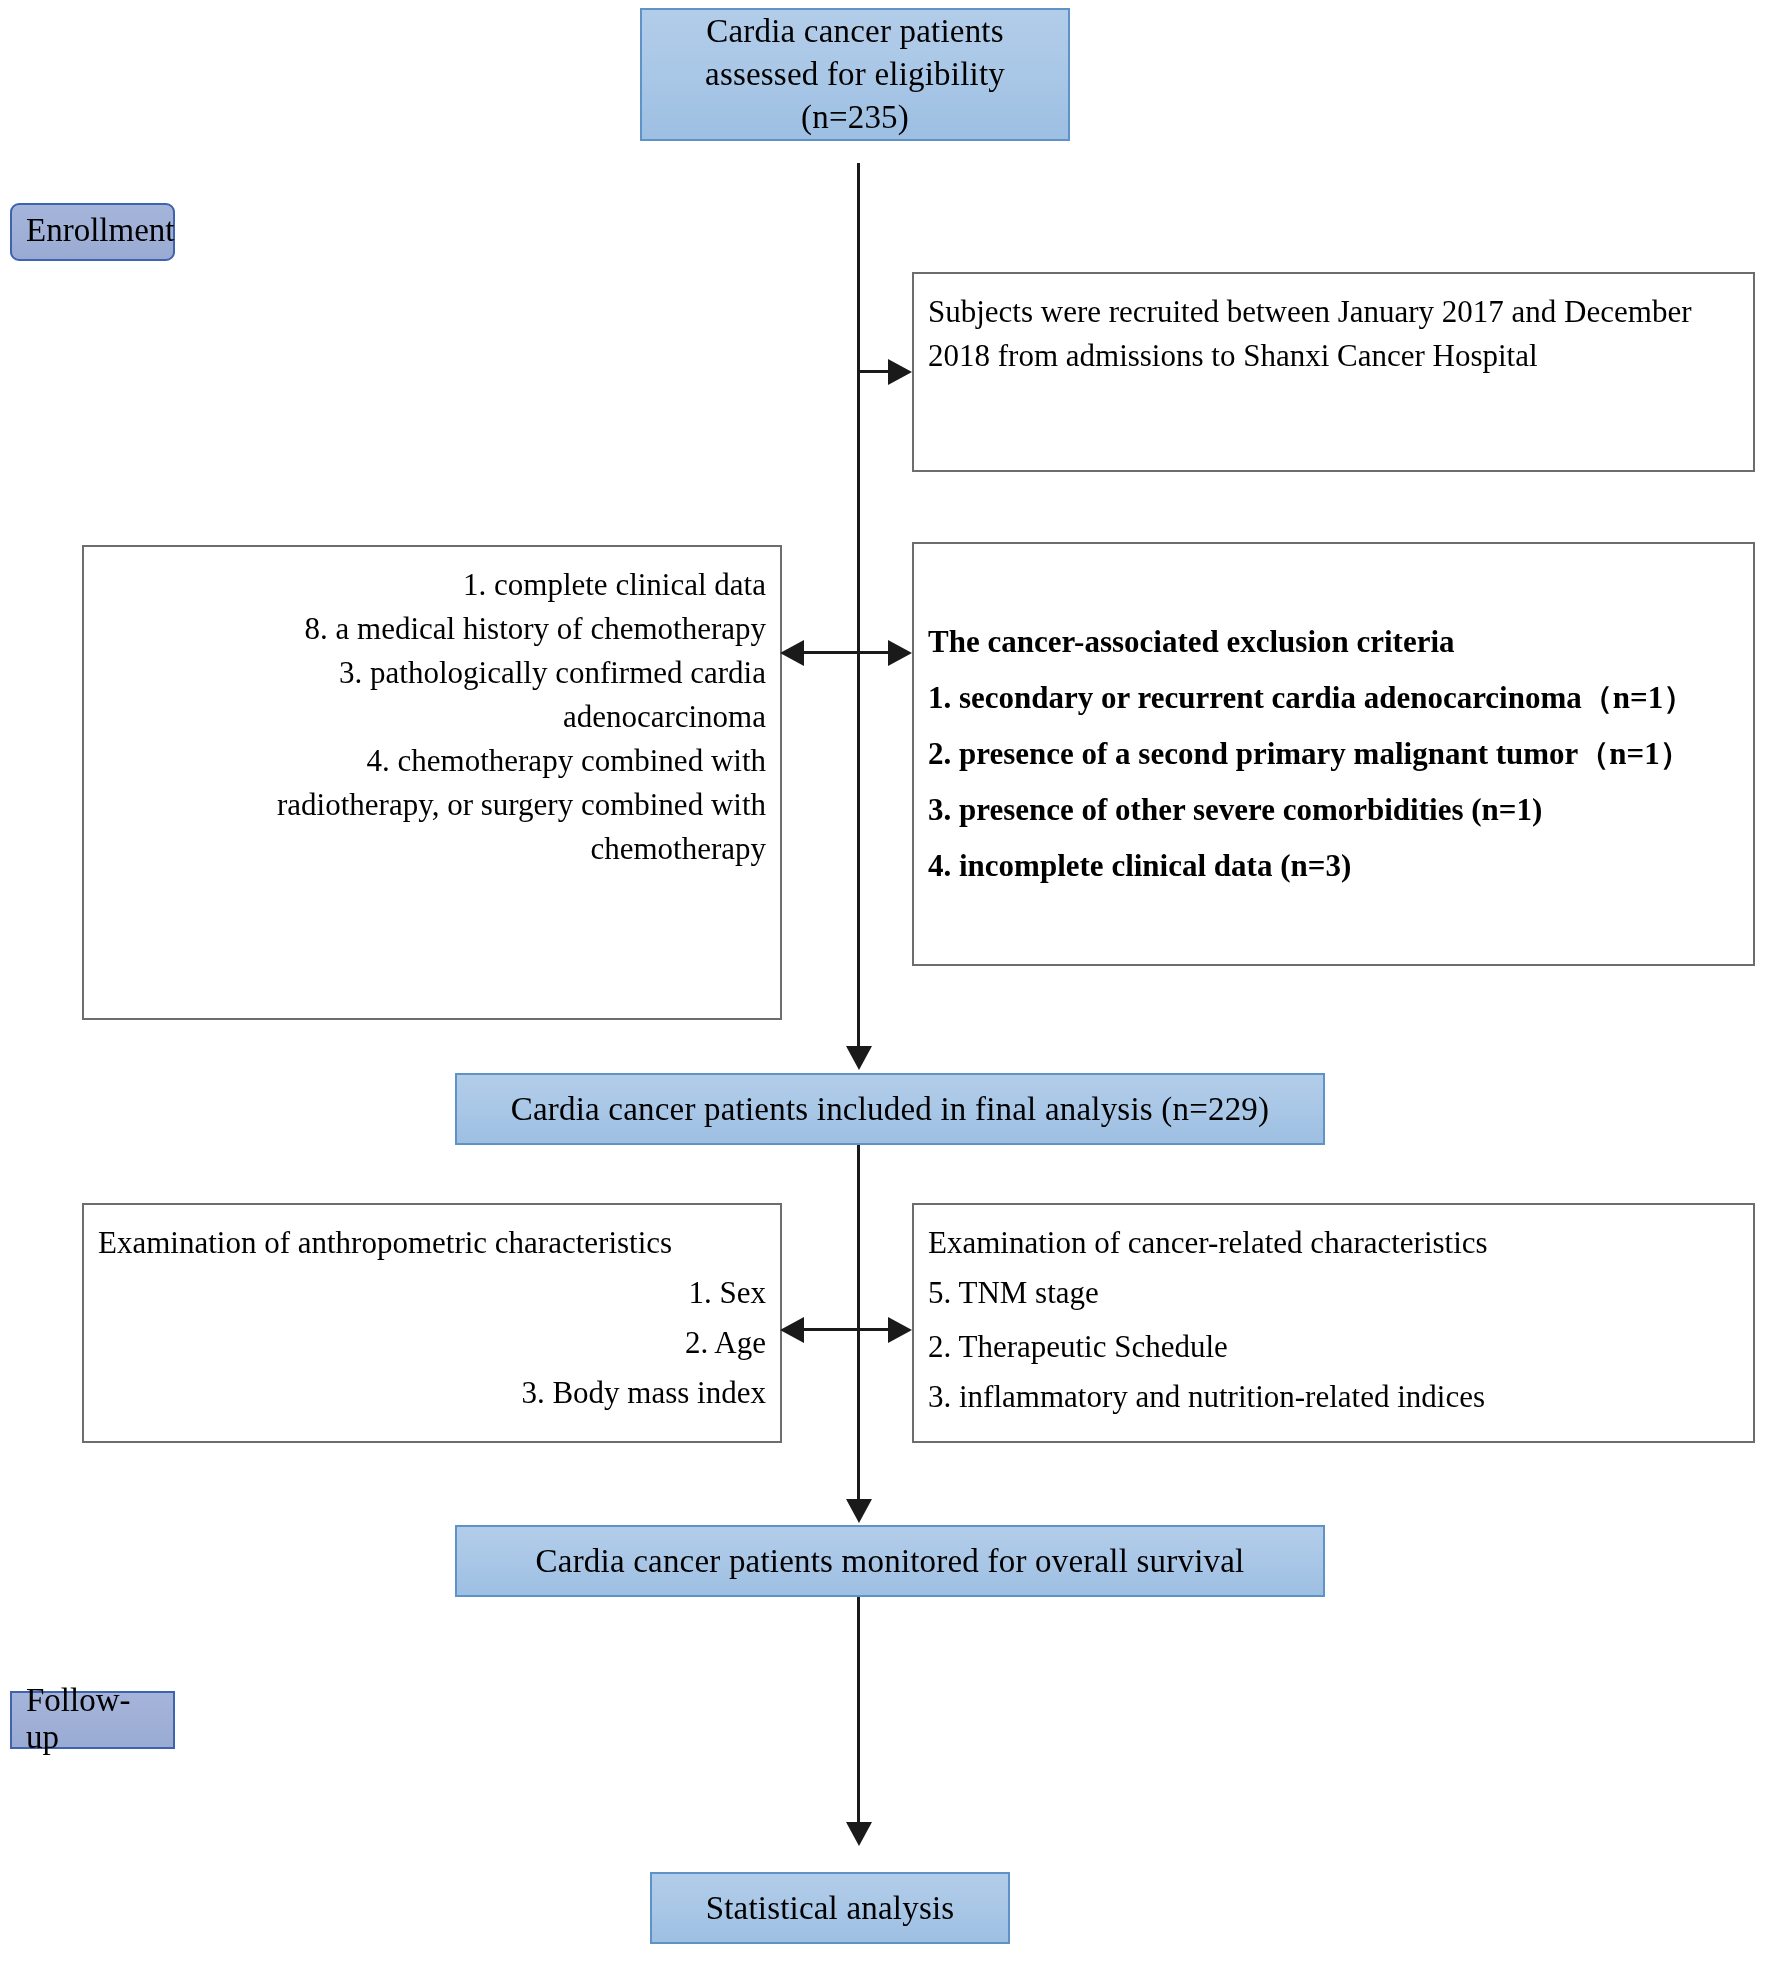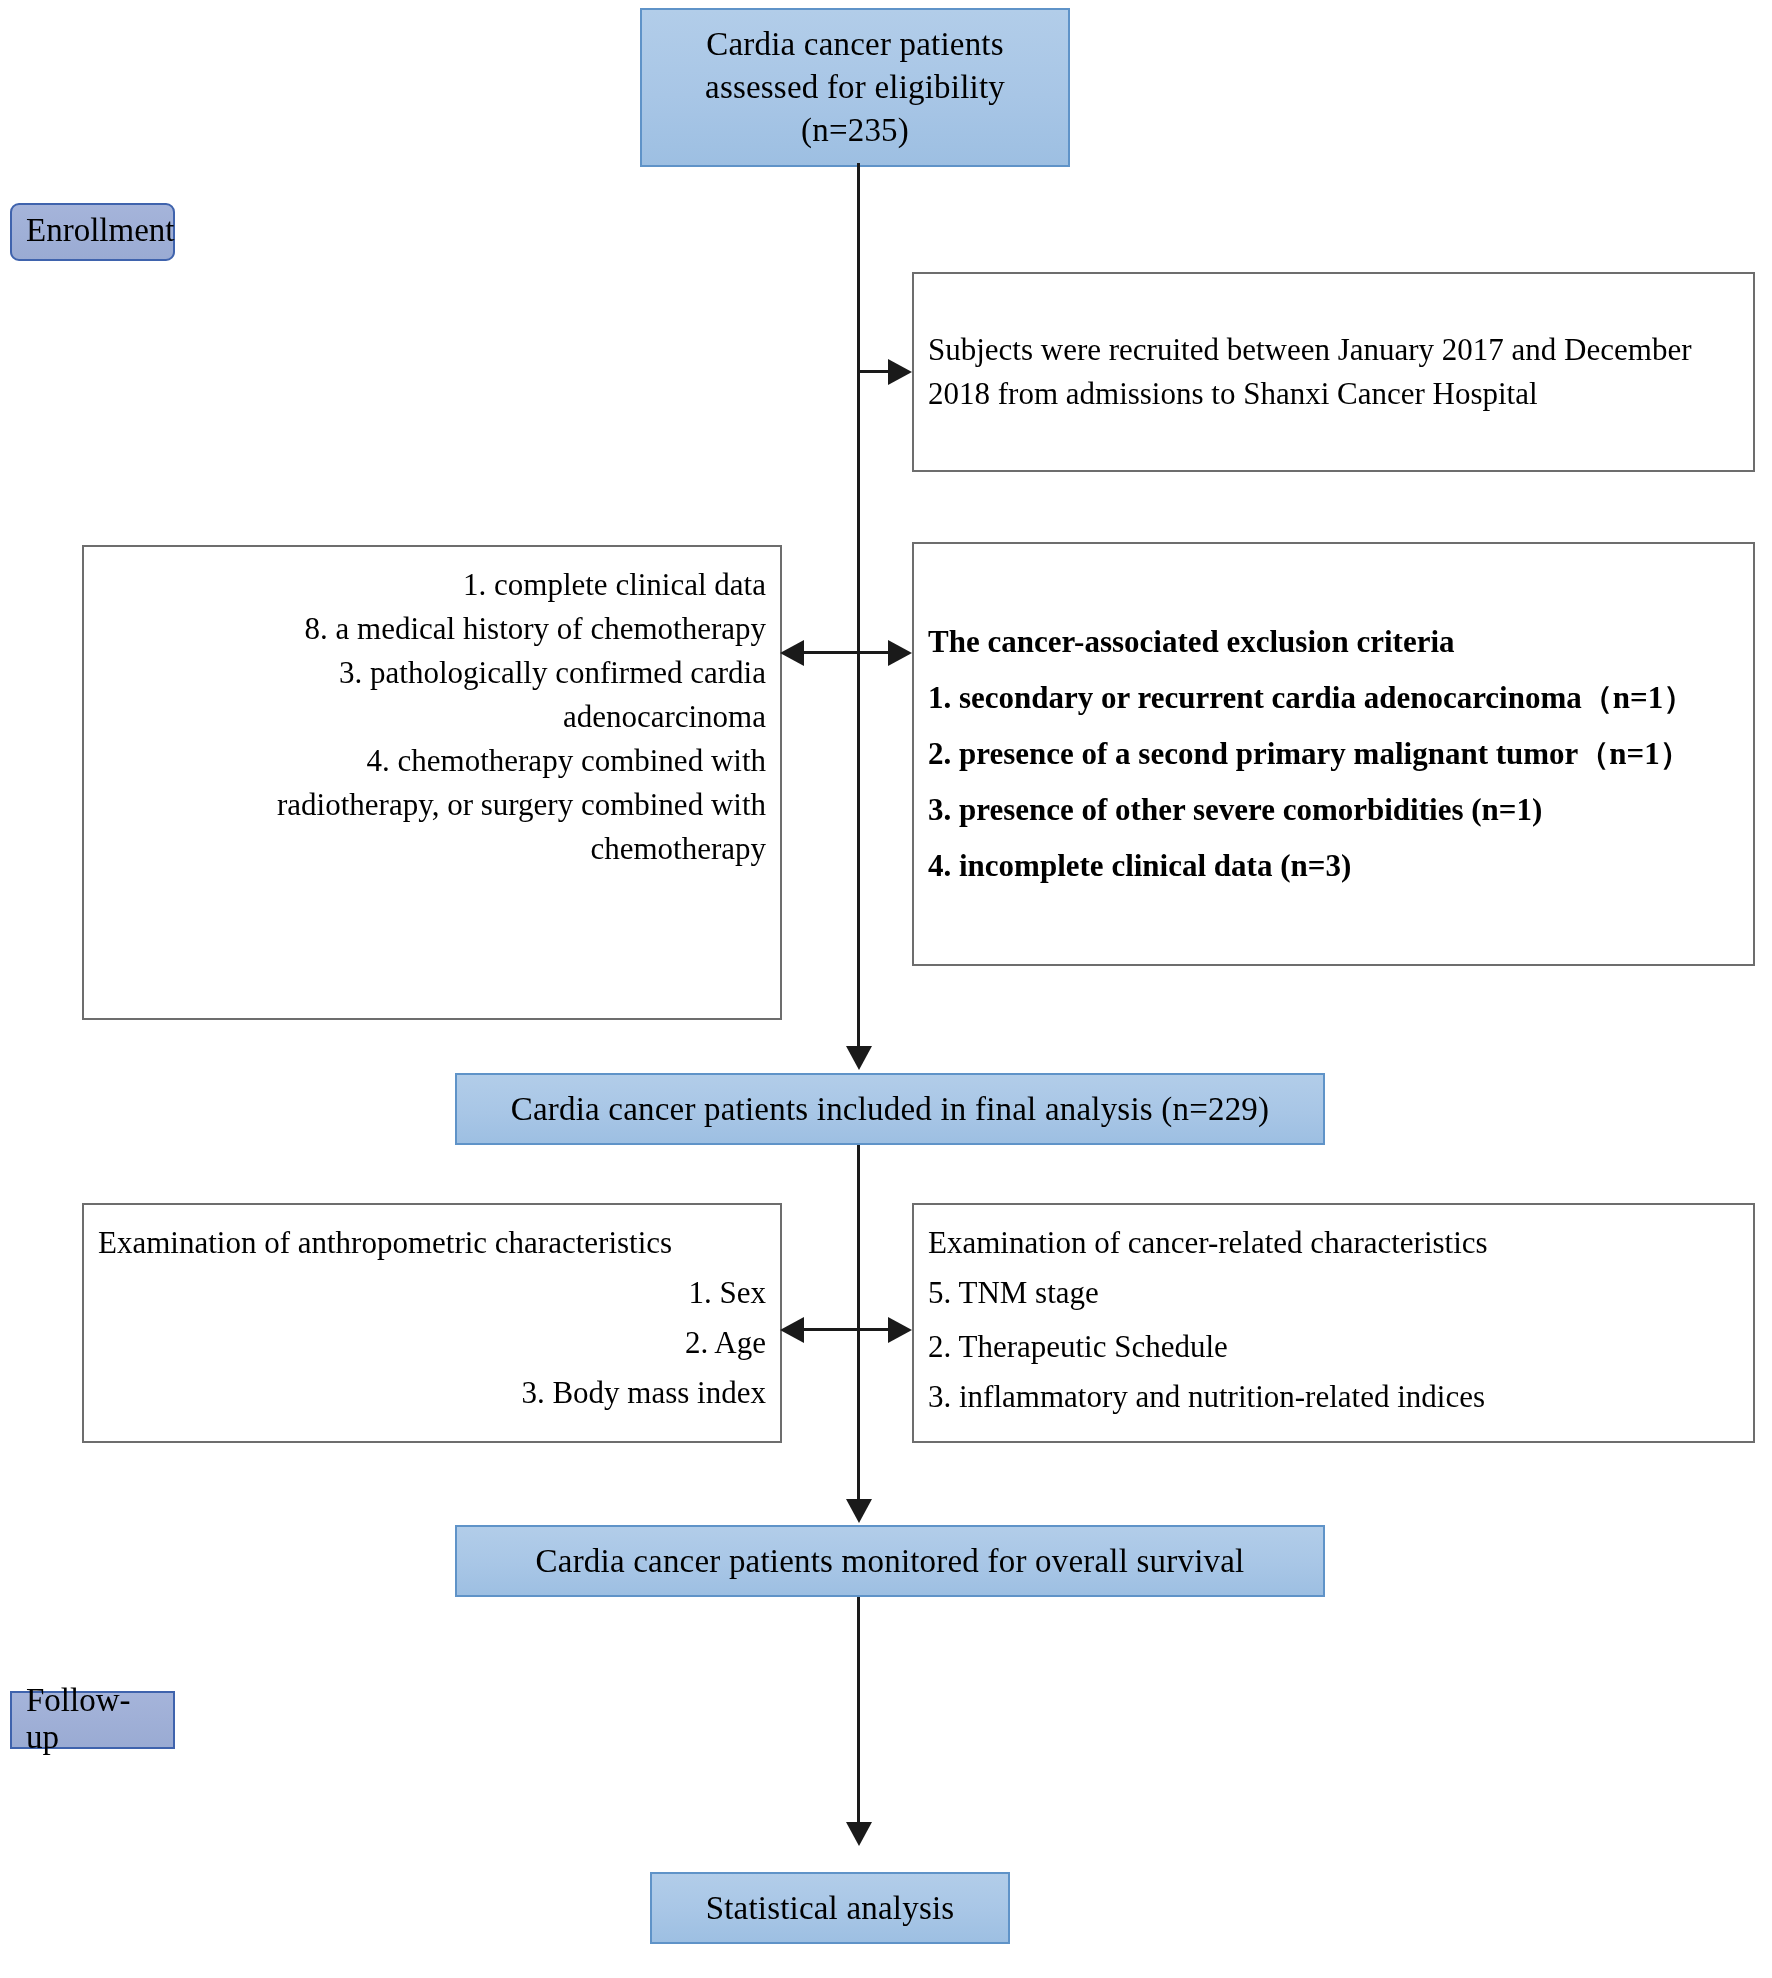--- a/index.html
+++ b/index.html
@@ -92,31 +92,31 @@
     border-top: 13px solid transparent;
     border-bottom: 13px solid transparent;
     border-right: 24px solid #1a1a1a;
   }
 </style>
 </head>
 <body>
 
 <div id="page">
 
-  <div class="node blue-box" style="left:640px; top:8px; width:430px; height:159px;">
+  <div class="node blue-box" style="left:640px; top:8px; width:430px; height:133px;">
     <div>Cardia cancer patients</div>
     <div>assessed for eligibility</div>
     <div>(n=235)</div>
   </div>
 
   <div class="node stage-badge" style="left:10px; top:203px; width:165px; height:58px;border-radius:9px;">
     <div>Enrollment</div>
   </div>
 
-  <div class="node plain-box wrap-box align-left" style="left:912px; top:272px; width:843px; height:200px; justify-content:center;">
+  <div class="node plain-box wrap-box align-left" style="left:912px; top:272px; width:843px; height:200px; justify-content:flex-start;">
     <div class="line">Subjects were recruited between January 2017 and December 2018  from admissions to Shanxi Cancer Hospital</div>
   </div>
 
   <div class="node plain-box align-right" style="left:82px; top:545px; width:700px; height:475px; justify-content:flex-start;">
     <div class="line">1. complete clinical  data</div>
     <div class="line">8. a medical history of chemotherapy</div>
     <div class="line">3. pathologically  confirmed cardia</div>
     <div class="line">adenocarcinoma</div>
     <div class="line">4. chemotherapy combined with</div>
     <div class="line">radiotherapy, or surgery combined with</div>

